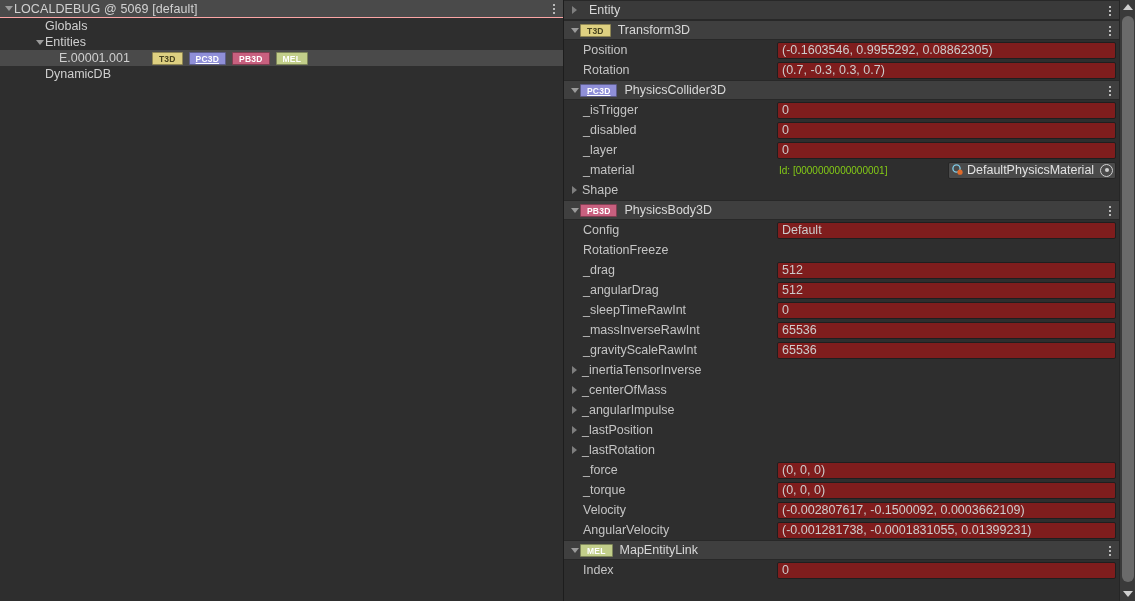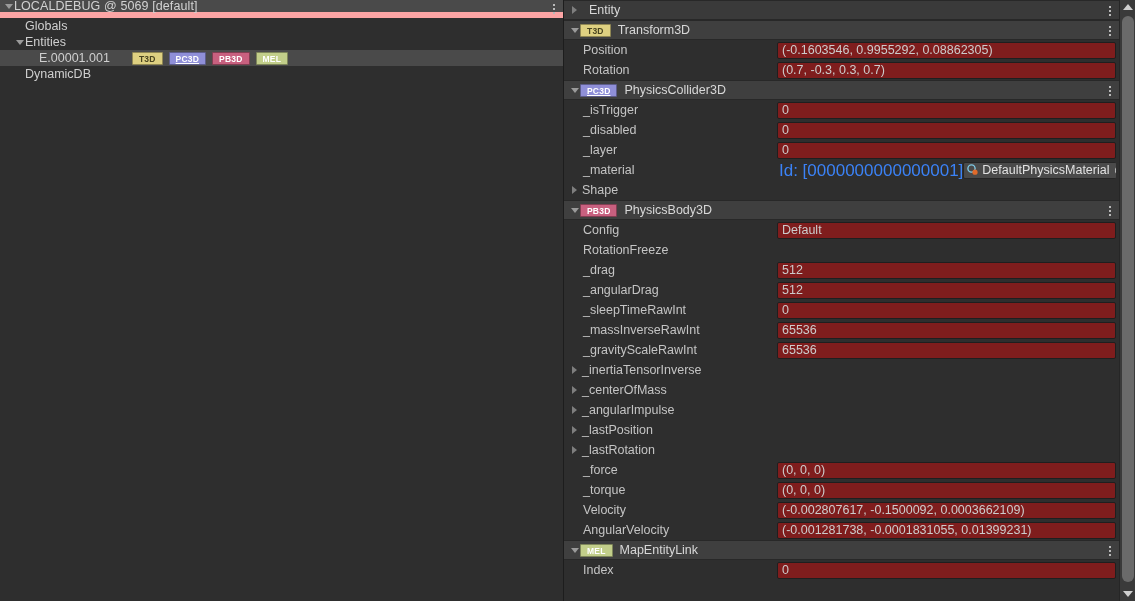--- a/index.html
+++ b/index.html
@@ -26,40 +26,41 @@
     height: 601px;
     background: #2e2e2e;
     border-right: 1px solid #1d1d1d;
     position: relative;
     overflow: hidden;
     flex: 0 0 564px;
   }
   .tree-header {
     height: 18px;
     background: #4a4a4a;
-    border-bottom: 6px solid #fca5a5;
+    border-bottom: 1px solid #fca5a5;
     display: flex;
     align-items: center;
     padding-left: 3px;
     position: relative;
   }
   .tree-header .label {
     color: #d2d2d2;
     font-size: 12.5px;
     line-height: 18px;
     letter-spacing: 0.1px;
   }
   .tree-row {
     height: 16px;
     display: flex;
     align-items: center;
     font-size: 12.5px;
     color: #cfcfcf;
     position: relative;
     white-space: nowrap;
+    padding-left: 20px;
   }
   .tree-row.selected { background: #4a4a4a; }
   .tree-row .label { line-height: 16px; }
 
   
   .caret {
     width: 11px; height: 11px;
     display: inline-flex;
     align-items: center; justify-content: center;
     flex: 0 0 11px;
@@ -185,22 +186,22 @@
     overflow: hidden;
   }
   
   .prop-value.objref {
     background: transparent;
     border: none;
     padding-left: 2px;
     justify-content: flex-start;
   }
   .objref .idtext {
-    color: #3b82f6;
-    font-size: 17px;
+    color: #84cc16;
+    font-size: 10px;
     flex: 0 0 auto;
   }
   .objref .objfield {
     margin-left: auto;
     height: 17px;
     background: #4a4a4a;
     border: 1px solid #262626;
     border-radius: 2px;
     display: flex;
     align-items: center;

